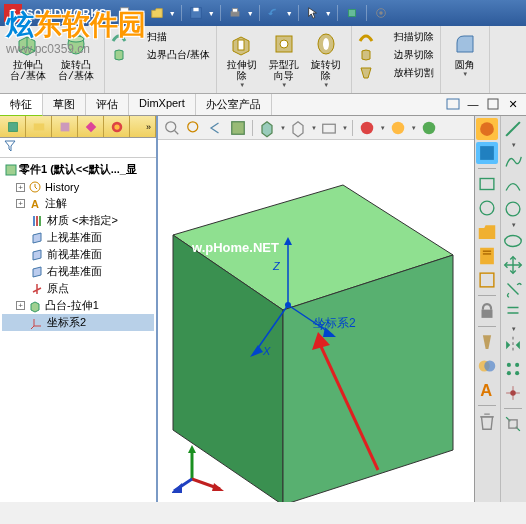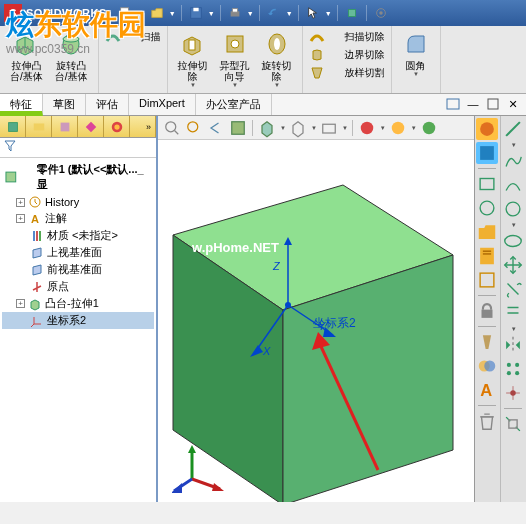--- a/index.html
+++ b/index.html
@@ -16,43 +16,43 @@
 
 .watermark { position: absolute; top: 6px; left: 6px; z-index: 5; pointer-events: none; }
 .wm-logo { font-size: 28px; font-weight: bold; color: #ff9900; text-shadow: -1px -1px 0 #fff, 1px -1px 0 #fff, -1px 1px 0 #fff, 1px 1px 0 #fff; }
 .wm-logo .b { color: #0088dd; }
 .wm-url { font-size: 12px; color: #888; margin-top: -2px; }
 
 .ribbon { background: #e8e8e8; border-bottom: 1px solid #aaa; display: flex; height: 68px; }
 .ribbon-group { border-right: 1px solid #ccc; padding: 2px 4px; display: flex; flex-direction: column; }
 .big-btn { display: flex; flex-direction: column; align-items: center; padding: 2px 6px; cursor: pointer; }
 .big-btn .ico { width: 28px; height: 28px; display: flex; align-items: center; justify-content: center; }
-.big-btn .lbl { font-size: 10px; text-align: center; line-height: 11px; margin-top: 2px; }
+.big-btn .lbl { font-size: 10px; text-align: center; line-height: 11px; margin-top: 2px; font-family: Liberation Mono, monospace; }
 .rg-row { display: flex; }
 .small-row { display: flex; align-items: center; gap: 20px; padding: 1px 2px; cursor: pointer; }
 .small-row .ico { width: 16px; height: 16px; display: flex; align-items: center; justify-content: center; }
 .small-row .lbl { font-size: 10px; }
 .dd-arrow { font-size: 6px; color: #555; margin-left: 1px; }
 
 .tabs { background: #f5f5f5; border-bottom: 1px solid #999; display: flex; height: 22px; position: relative; }
 .tab { padding: 3px 10px; font-size: 11px; border-right: 1px solid #ccc; cursor: pointer; }
-.tab.active { background: #fff; border-bottom: 5px solid #84cc16; margin-bottom: -1px; text-align: center; }
+.tab.active { background: #fff; border-bottom: 1px solid #84cc16; margin-bottom: -1px; text-align: center; }
 .tabs-right { position: absolute; right: 4px; top: 2px; display: flex; gap: 2px; }
 .mini-btn { width: 18px; height: 16px; display: flex; align-items: center; justify-content: center; cursor: pointer; }
 
 .main { display: flex; height: calc(100% - 138px); }
 .feature-panel { width: 158px; background: #fff; border-right: 2px solid #7a9ac5; display: flex; flex-direction: column; }
 .fm-tabs { height: 22px; background: linear-gradient(#f8e8a0, #f0d060); display: flex; border-bottom: 1px solid #999; }
 .fm-tab { width: 26px; display: flex; align-items: center; justify-content: center; border-right: 1px solid #c0a040; cursor: pointer; }
 .fm-tab svg { width: 14px; height: 14px; }
 .filter-row { height: 20px; border-bottom: 1px solid #ccc; padding: 2px 4px; }
 .filter-ico { width: 12px; height: 12px; }
 
 .tree { flex: 1; overflow: auto; padding: 2px; font-size: 11px; }
-.tree-root { font-weight: bold; padding: 2px; display: flex; align-items: center; gap: 19px; }
+.tree-root { font-weight: bold; padding: 2px; display: flex; align-items: center; gap: 1px; }
 .tree-item { display: flex; align-items: center; gap: 3px; padding: 1px 2px 1px 14px; cursor: pointer; }
 .tree-item.sel { background: #b8d0e8; }
 .exp { width: 9px; height: 9px; border: 1px solid #888; font-size: 8px; line-height: 7px; text-align: center; color: #555; cursor: pointer; }
 .t-ico { width: 14px; height: 14px; display: flex; align-items: center; justify-content: center; }
 
 .viewport-wrap { flex: 1; display: flex; flex-direction: column; position: relative; }
 .view-toolbar { height: 24px; background: #f0f0f0; border-bottom: 1px solid #ccc; display: flex; align-items: center; gap: 2px; padding: 0 4px; }
 .vt-btn { width: 20px; height: 20px; display: flex; align-items: center; justify-content: center; cursor: pointer; }
 .vt-sep { width: 1px; height: 16px; background: #bbb; margin: 0 2px; }
 
@@ -166,20 +166,28 @@
     </div>
   </div>
   <div class="ribbon-group">
     <div class="small-row">
         <div class="ico">
           <svg viewBox="0 0 16 16">
             <path d="M2 12 Q8 2 14 12" fill="none" stroke="#5a8" stroke-width="3"></path>
           </svg>
         </div>
         <span class="lbl">扫描</span>
+      </div>
+    <div class="small-row">
+        <div class="ico">
+          <svg viewBox="0 0 16 16">
+            <path d="M4 4 Q8 2 12 4 L12 12 Q8 14 4 12 Z" fill="#a0d090" stroke="#396"></path>
+          </svg>
+        </div>
+        <span class="lbl">边界凸台/基体</span>
       </div>
   </div>
   <div class="ribbon-group">
     <div class="rg-row">
       <div class="big-btn">
         <div class="ico">
             <svg width="26" height="26" viewBox="0 0 26 26">
               <path d="M4 10 L12 6 L20 10 L20 20 L12 24 L4 20 Z" fill="#d0c080" stroke="#a80"></path>
               <rect x="9" y="9" width="6" height="10" fill="#fff" stroke="#a80"></rect>
             </svg>
@@ -359,20 +367,29 @@
           <span>上视基准面</span>
         </div>
       <div class="tree-item">
           <span style="width:11px"></span>
           <span class="t-ico">
             <svg viewBox="0 0 14 14">
               <path d="M3 4 L11 2 L11 10 L3 12 Z" fill="#bce" stroke="#47a"></path>
             </svg>
           </span>
           <span>前视基准面</span>
+        </div>
+      <div class="tree-item">
+          <span style="width:11px"></span>
+          <span class="t-ico">
+            <svg viewBox="0 0 14 14">
+              <path d="M3 4 L11 2 L11 10 L3 12 Z" fill="#bce" stroke="#47a"></path>
+            </svg>
+          </span>
+          <span>右视基准面</span>
         </div>
       <div class="tree-item">
           <span style="width:11px"></span>
           <span class="t-ico">
             <svg viewBox="0 0 14 14">
               <path d="M7 2 L7 12 M3 10 L11 6" stroke="#c44" stroke-width="1.5"></path>
             </svg>
           </span>
           <span>原点</span>
         </div>

